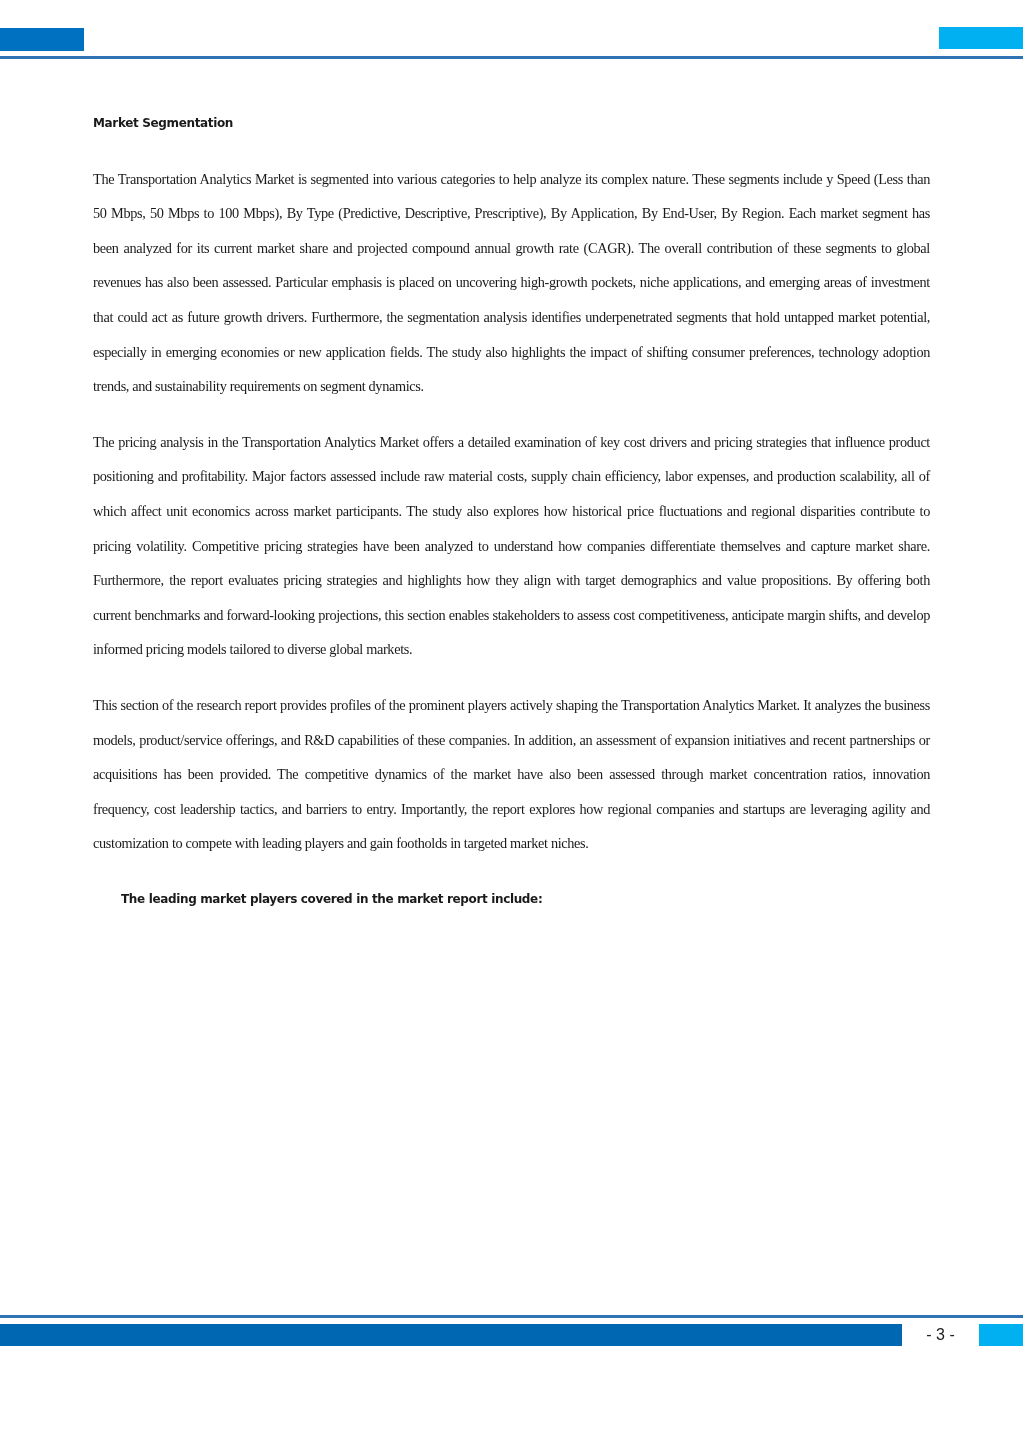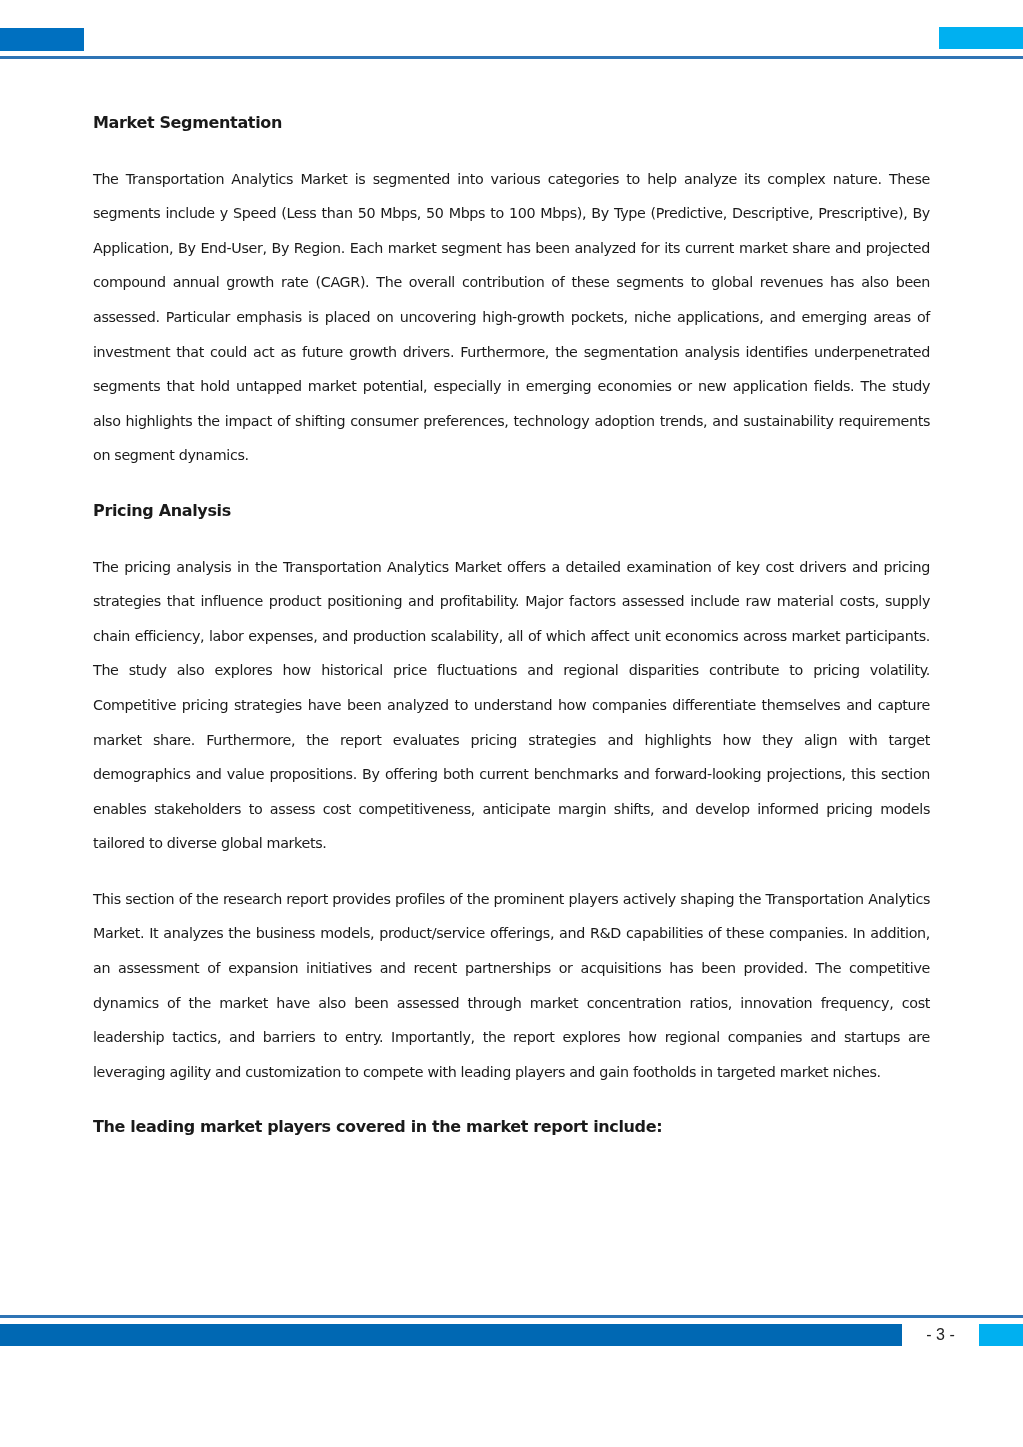--- a/index.html
+++ b/index.html
@@ -43,31 +43,33 @@
       position: absolute;
       left: 93px;
       top: 106px;
       width: 837px;
       font-family: "DejaVu Sans", sans-serif;
       font-size: 14.3px;
       line-height: 34.6px;
       letter-spacing: -0.35px;
     }
     .content h2 {
-      font-size: 16px;
+      font-size: 12px;
       font-weight: bold;
       margin: 0 0 21px 0;
       line-height: 34.6px;
     }
     .content p {
       margin: 0 0 21px 0;
       text-align: justify;
+      font-family: Liberation Serif, serif;
     }
     .content h2.final {
       margin-top: 0;
+      margin-left: 28px;
     }
     .ftr-rule {
       position: absolute;
       left: 0;
       top: 1315px;
       width: 1023px;
       height: 3px;
       background: #2e74b5;
     }
     .ftr-bar {
@@ -103,21 +105,20 @@
 <body>
 
 <div class="hdr-block-left"></div>
 <div class="hdr-block-right"></div>
 <div class="hdr-rule"></div>
 
 <div class="content">
   <h2>Market Segmentation</h2>
   <p>The Transportation Analytics Market is segmented into various categories to help analyze its complex nature. These segments include y Speed (Less than 50 Mbps, 50 Mbps to 100 Mbps), By Type (Predictive, Descriptive, Prescriptive), By Application, By End-User, By Region. Each market segment has been analyzed for its current market share and projected compound annual growth rate (CAGR). The overall contribution of these segments to global revenues has also been assessed. Particular emphasis is placed on uncovering high-growth pockets, niche applications, and emerging areas of investment that could act as future growth drivers. Furthermore, the segmentation analysis identifies underpenetrated segments that hold untapped market potential, especially in emerging economies or new application fields. The study also highlights the impact of shifting consumer preferences, technology adoption trends, and sustainability requirements on segment dynamics.</p>
 
-  <h2>Pricing Analysis</h2>
   <p>The pricing analysis in the Transportation Analytics Market offers a detailed examination of key cost drivers and pricing strategies that influence product positioning and profitability. Major factors assessed include raw material costs, supply chain efficiency, labor expenses, and production scalability, all of which affect unit economics across market participants. The study also explores how historical price fluctuations and regional disparities contribute to pricing volatility. Competitive pricing strategies have been analyzed to understand how companies differentiate themselves and capture market share. Furthermore, the report evaluates pricing strategies and highlights how they align with target demographics and value propositions. By offering both current benchmarks and forward-looking projections, this section enables stakeholders to assess cost competitiveness, anticipate margin shifts, and develop informed pricing models tailored to diverse global markets.</p>
 
   <p>This section of the research report provides profiles of the prominent players actively shaping the Transportation Analytics Market. It analyzes the business models, product/service offerings, and R&amp;D capabilities of these companies. In addition, an assessment of expansion initiatives and recent partnerships or acquisitions has been provided. The competitive dynamics of the market have also been assessed through market concentration ratios, innovation frequency, cost leadership tactics, and barriers to entry. Importantly, the report explores how regional companies and startups are leveraging agility and customization to compete with leading players and gain footholds in targeted market niches.</p>
 
   <h2 class="final">The leading market players covered in the market report include:</h2>
 </div>
 
 <div class="ftr-rule"></div>
 <div class="ftr-bar"></div>
 <div class="ftr-page">- 3 -</div>

